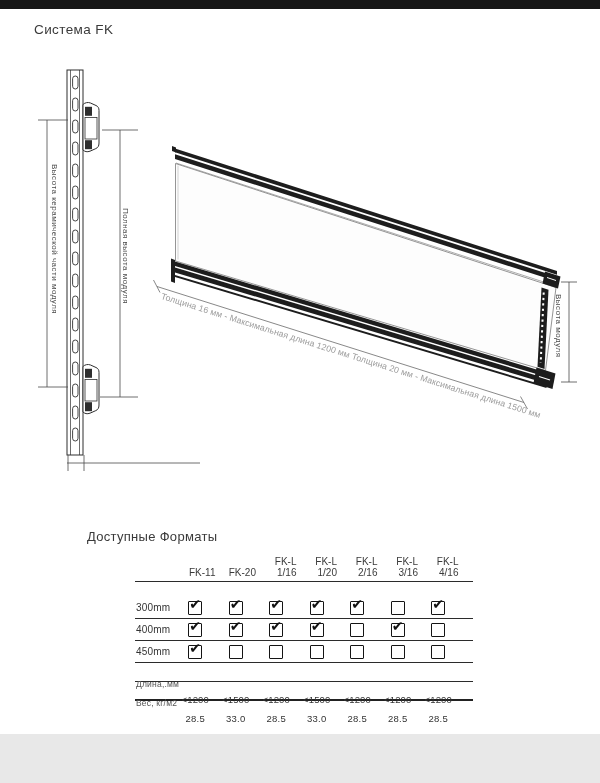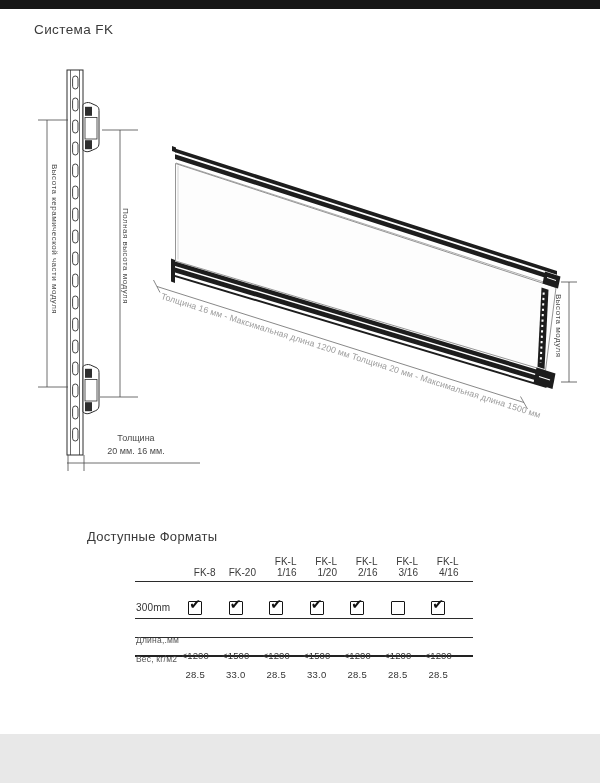--- a/index.html
+++ b/index.html
@@ -125,31 +125,27 @@
     <g stroke="#6a6a6a" stroke-width="0.8">
       <line x1="157" y1="286.5" x2="524" y2="402.5"></line>
       <line x1="153.5" y1="280" x2="160" y2="292.5"></line>
       <line x1="520.5" y1="396.5" x2="527.5" y2="409"></line>
     </g>
   </svg>
 
   <div id="dim-ceramic" class="vtext">Высота керамической части модуля</div>
   <div id="dim-full" class="vtext">Полная высота модуля</div>
   <div id="dim-module" class="vtext">Высота модуля</div>
-  <div id="thickness" class="abs">
-    <div>Толщина</div>
-    <div>20 мм. 16 мм.</div>
-  </div>
   <div id="diag-note" class="abs">Толщина 16 мм - Максимальная длина 1200 мм Толщина 20 мм - Максимальная длина 1500 мм</div>
 
   <div id="formats-title" class="abs">Доступные Форматы</div>
   <div id="formats-table" class="abs">
     <div class="t-row t-head">
       <div class="row-label"></div>
-    <div class="col-head">FK-8</div>
+    <div class="col-head">FK-11</div>
         <div class="col-head">FK-20</div>
         <div class="col-head">FK-L
 1/16</div>
         <div class="col-head">FK-L
 1/20</div>
         <div class="col-head">FK-L
 2/16</div>
         <div class="col-head">FK-L
 3/16</div>
         <div class="col-head">FK-L
@@ -173,20 +169,68 @@
         <div class="cell">
           <span class="checkbox checked"></span>
         </div>
         <div class="cell">
           <span class="checkbox"></span>
         </div>
         <div class="cell">
           <span class="checkbox checked"></span>
         </div>
       </div>
+      <div class="t-row" style="height: 21px;">
+        <div class="row-label">400mm</div>
+        <div class="cell">
+          <span class="checkbox checked"></span>
+        </div>
+        <div class="cell">
+          <span class="checkbox checked"></span>
+        </div>
+        <div class="cell">
+          <span class="checkbox checked"></span>
+        </div>
+        <div class="cell">
+          <span class="checkbox checked"></span>
+        </div>
+        <div class="cell">
+          <span class="checkbox"></span>
+        </div>
+        <div class="cell">
+          <span class="checkbox checked"></span>
+        </div>
+        <div class="cell">
+          <span class="checkbox"></span>
+        </div>
+      </div>
+      <div class="t-row" style="height: 21px;">
+        <div class="row-label">450mm</div>
+        <div class="cell">
+          <span class="checkbox checked"></span>
+        </div>
+        <div class="cell">
+          <span class="checkbox"></span>
+        </div>
+        <div class="cell">
+          <span class="checkbox"></span>
+        </div>
+        <div class="cell">
+          <span class="checkbox"></span>
+        </div>
+        <div class="cell">
+          <span class="checkbox"></span>
+        </div>
+        <div class="cell">
+          <span class="checkbox"></span>
+        </div>
+        <div class="cell">
+          <span class="checkbox"></span>
+        </div>
+      </div>
       <div class="t-row" style="height: 17.5px;">
         <div class="row-label info-label">Длина,.мм</div>
         <div class="info-val">&lt;1200</div>
         <div class="info-val">&lt;1500</div>
         <div class="info-val">&lt;1200</div>
         <div class="info-val">&lt;1500</div>
         <div class="info-val">&lt;1200</div>
         <div class="info-val">&lt;1200</div>
         <div class="info-val">&lt;1200</div>
       </div>

